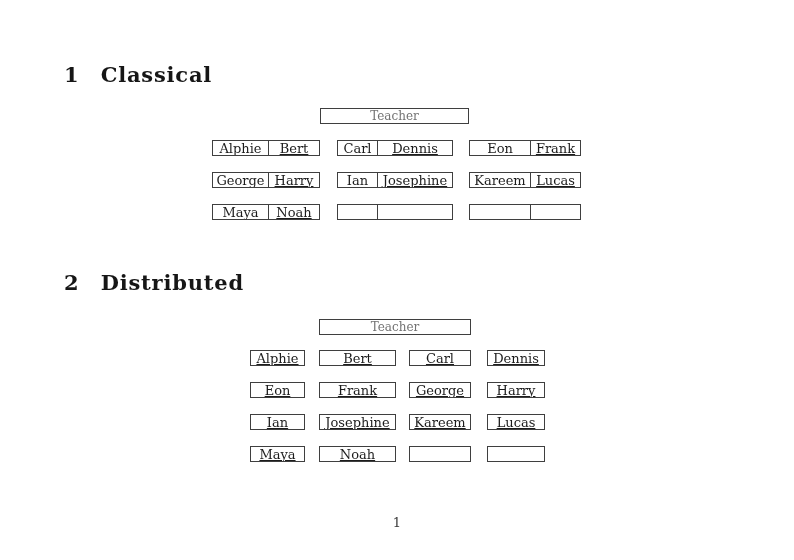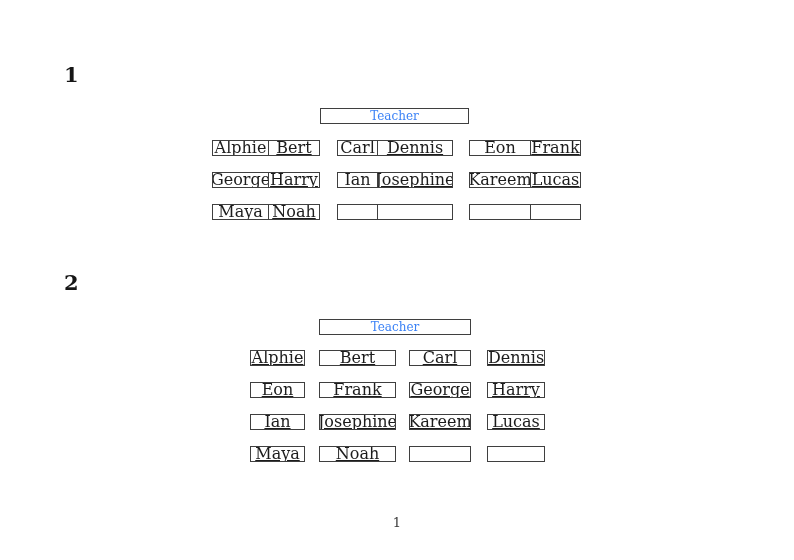--- a/index.html
+++ b/index.html
@@ -34,39 +34,39 @@
     position: absolute;
     box-sizing: border-box;
     height: 16px;
     border: 1px solid #3f3f3f;
     background: #fff;
     display: flex;
     align-items: center;
     justify-content: center;
     font-size: 12px;
     line-height: 1;
-    color: #3b82f6;
+    color: #737373;
   }
   #teacher-classical   { left: 320px; top: 108px; width: 149px; }
   #teacher-distributed { left: 319px; top: 319px; width: 152px; }
 
   .desk {
     position: absolute;
     box-sizing: border-box;
     height: 16px;
     border: 1px solid #3f3f3f;
     background: #fff;
     display: flex;
     align-items: stretch;
   }
   .seat {
     display: flex;
     align-items: center;
     justify-content: center;
-    font-size: 16px;
+    font-size: 13px;
     line-height: 1;
     color: #1c1c1c;
     white-space: nowrap;
     overflow: hidden;
   }
   .seat.left {
     flex: none;
     box-sizing: border-box;
     border-right: 1px solid #3f3f3f;
   }
@@ -83,20 +83,21 @@
     color: #3a3a3a;
   }
 </style>
 </head>
 <body>
 
 <div id="page">
 
   <div class="section-heading" id="heading-classical">
     <span class="sec-num">1</span>
+    <span class="sec-title">Classical</span>
   </div>
 
   <div class="teacher-box" id="teacher-classical">
     <span>Teacher</span>
   </div>
 
   <div id="classical-desks">
       <div class="desk" style="left: 212px; top: 140px; width: 108px;">
         <span class="seat left" style="width: 56px;">Alphie</span>
         <span class="seat right">Bert</span>
@@ -130,20 +131,21 @@
         <span class="seat right"></span>
       </div>
       <div class="desk" style="left: 469px; top: 204px; width: 112px;">
         <span class="seat left" style="width: 61px;"></span>
         <span class="seat right"></span>
       </div>
     </div>
 
   <div class="section-heading" id="heading-distributed">
     <span class="sec-num">2</span>
+    <span class="sec-title">Distributed</span>
   </div>
 
   <div class="teacher-box" id="teacher-distributed">
     <span>Teacher</span>
   </div>
 
   <div id="distributed-desks">
       <div class="desk" style="left: 250px; top: 350px; width: 55px;">
         <span class="seat single">Alphie</span>
       </div>

